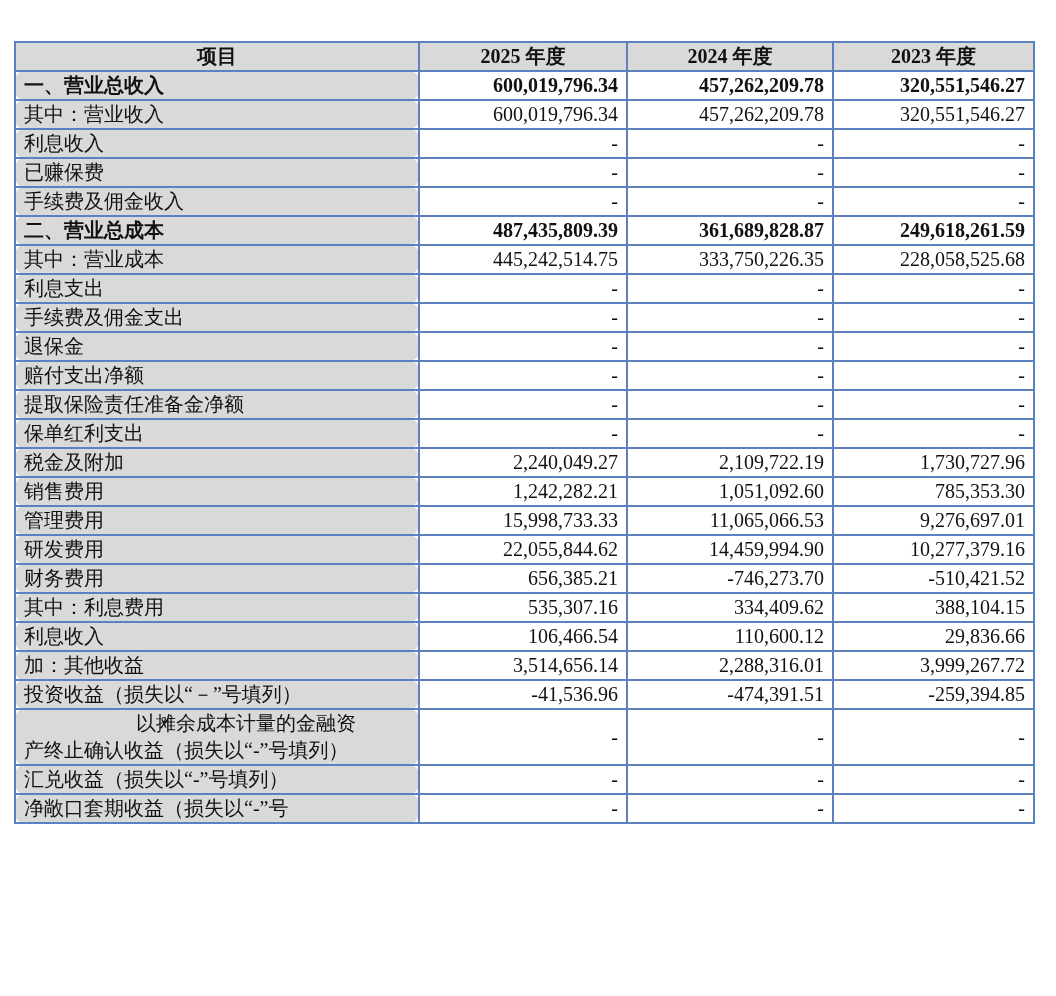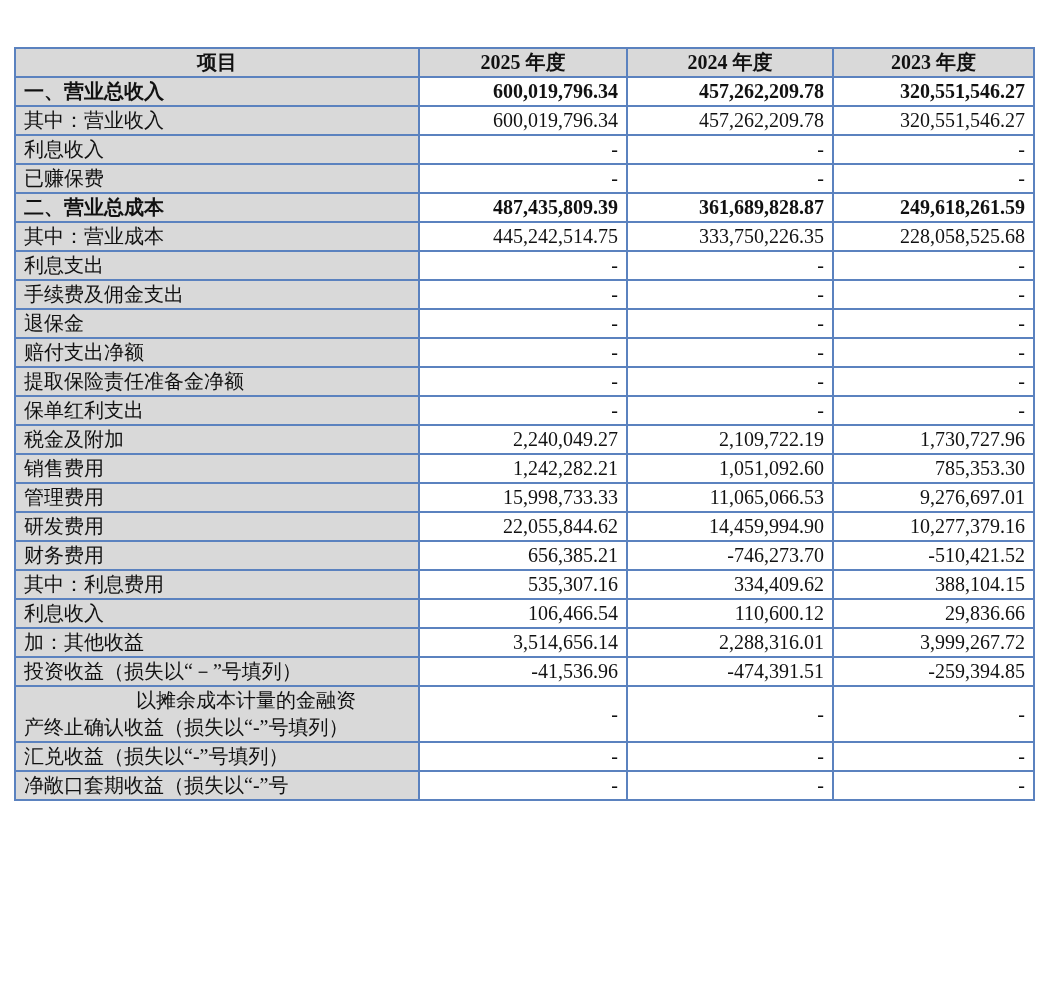--- a/index.html
+++ b/index.html
@@ -1,23 +1,23 @@
 <!DOCTYPE html>
 <html><head>
 <meta charset="utf-8">
 <style>
   html, body { margin: 0; padding: 0; background: #ffffff; }
   body { width: 1056px; height: 996px; position: relative; overflow: hidden;
          font-family: "Liberation Serif", "DejaVu Serif", serif; color: #111; }
   .unit { position: absolute; top: 10px; right: 36px; font-size: 20px; letter-spacing: 1px; margin-top: 44px; }
-  table.fin { position: absolute; left: 14px; top: 47px; width: 1019px;
+  table.fin { position: absolute; left: 14px; top: 41px; width: 1019px;
               border-collapse: collapse; table-layout: fixed; font-size: 20px; }
   table.fin td, table.fin th { border: 2px solid #5b82bf; padding: 0 8px; height: 27px; line-height: 27px; white-space: nowrap; }
   table.fin th { background: #d9d9d9; font-weight: bold; text-align: center; }
-  td.label { background: #d9d9d9; text-align: left; }
+  td.label { background: #d9d9d9; text-align: left; border-radius: 9px; }
   td.num { text-align: right; background: #fff; padding-right: 10px; }
   tr.bold td { font-weight: bold; }
   td.ind1 { padding-left: 82px; }
   td.ind2 { padding-left: 150px; }
   td.ind3 { padding-left: 58px; }
   tr.tall td { height: 54px; line-height: 27px; white-space: normal; }
   .l2 { display: block; }
 </style>
 </head>
 <body>
@@ -53,20 +53,26 @@
         <td class="num">320,551,546.27</td>
       </tr>
       <tr>
         <td class="label ind1"><span>利息收入</span></td>
         <td class="num">-</td>
         <td class="num">-</td>
         <td class="num">-</td>
       </tr>
       <tr>
         <td class="label ind1"><span>已赚保费</span></td>
+        <td class="num">-</td>
+        <td class="num">-</td>
+        <td class="num">-</td>
+      </tr>
+      <tr>
+        <td class="label ind1"><span>手续费及佣金收入</span></td>
         <td class="num">-</td>
         <td class="num">-</td>
         <td class="num">-</td>
       </tr>
       <tr class="bold">
         <td class="label"><span>二、营业总成本</span></td>
         <td class="num">487,435,809.39</td>
         <td class="num">361,689,828.87</td>
         <td class="num">249,618,261.59</td>
       </tr>

